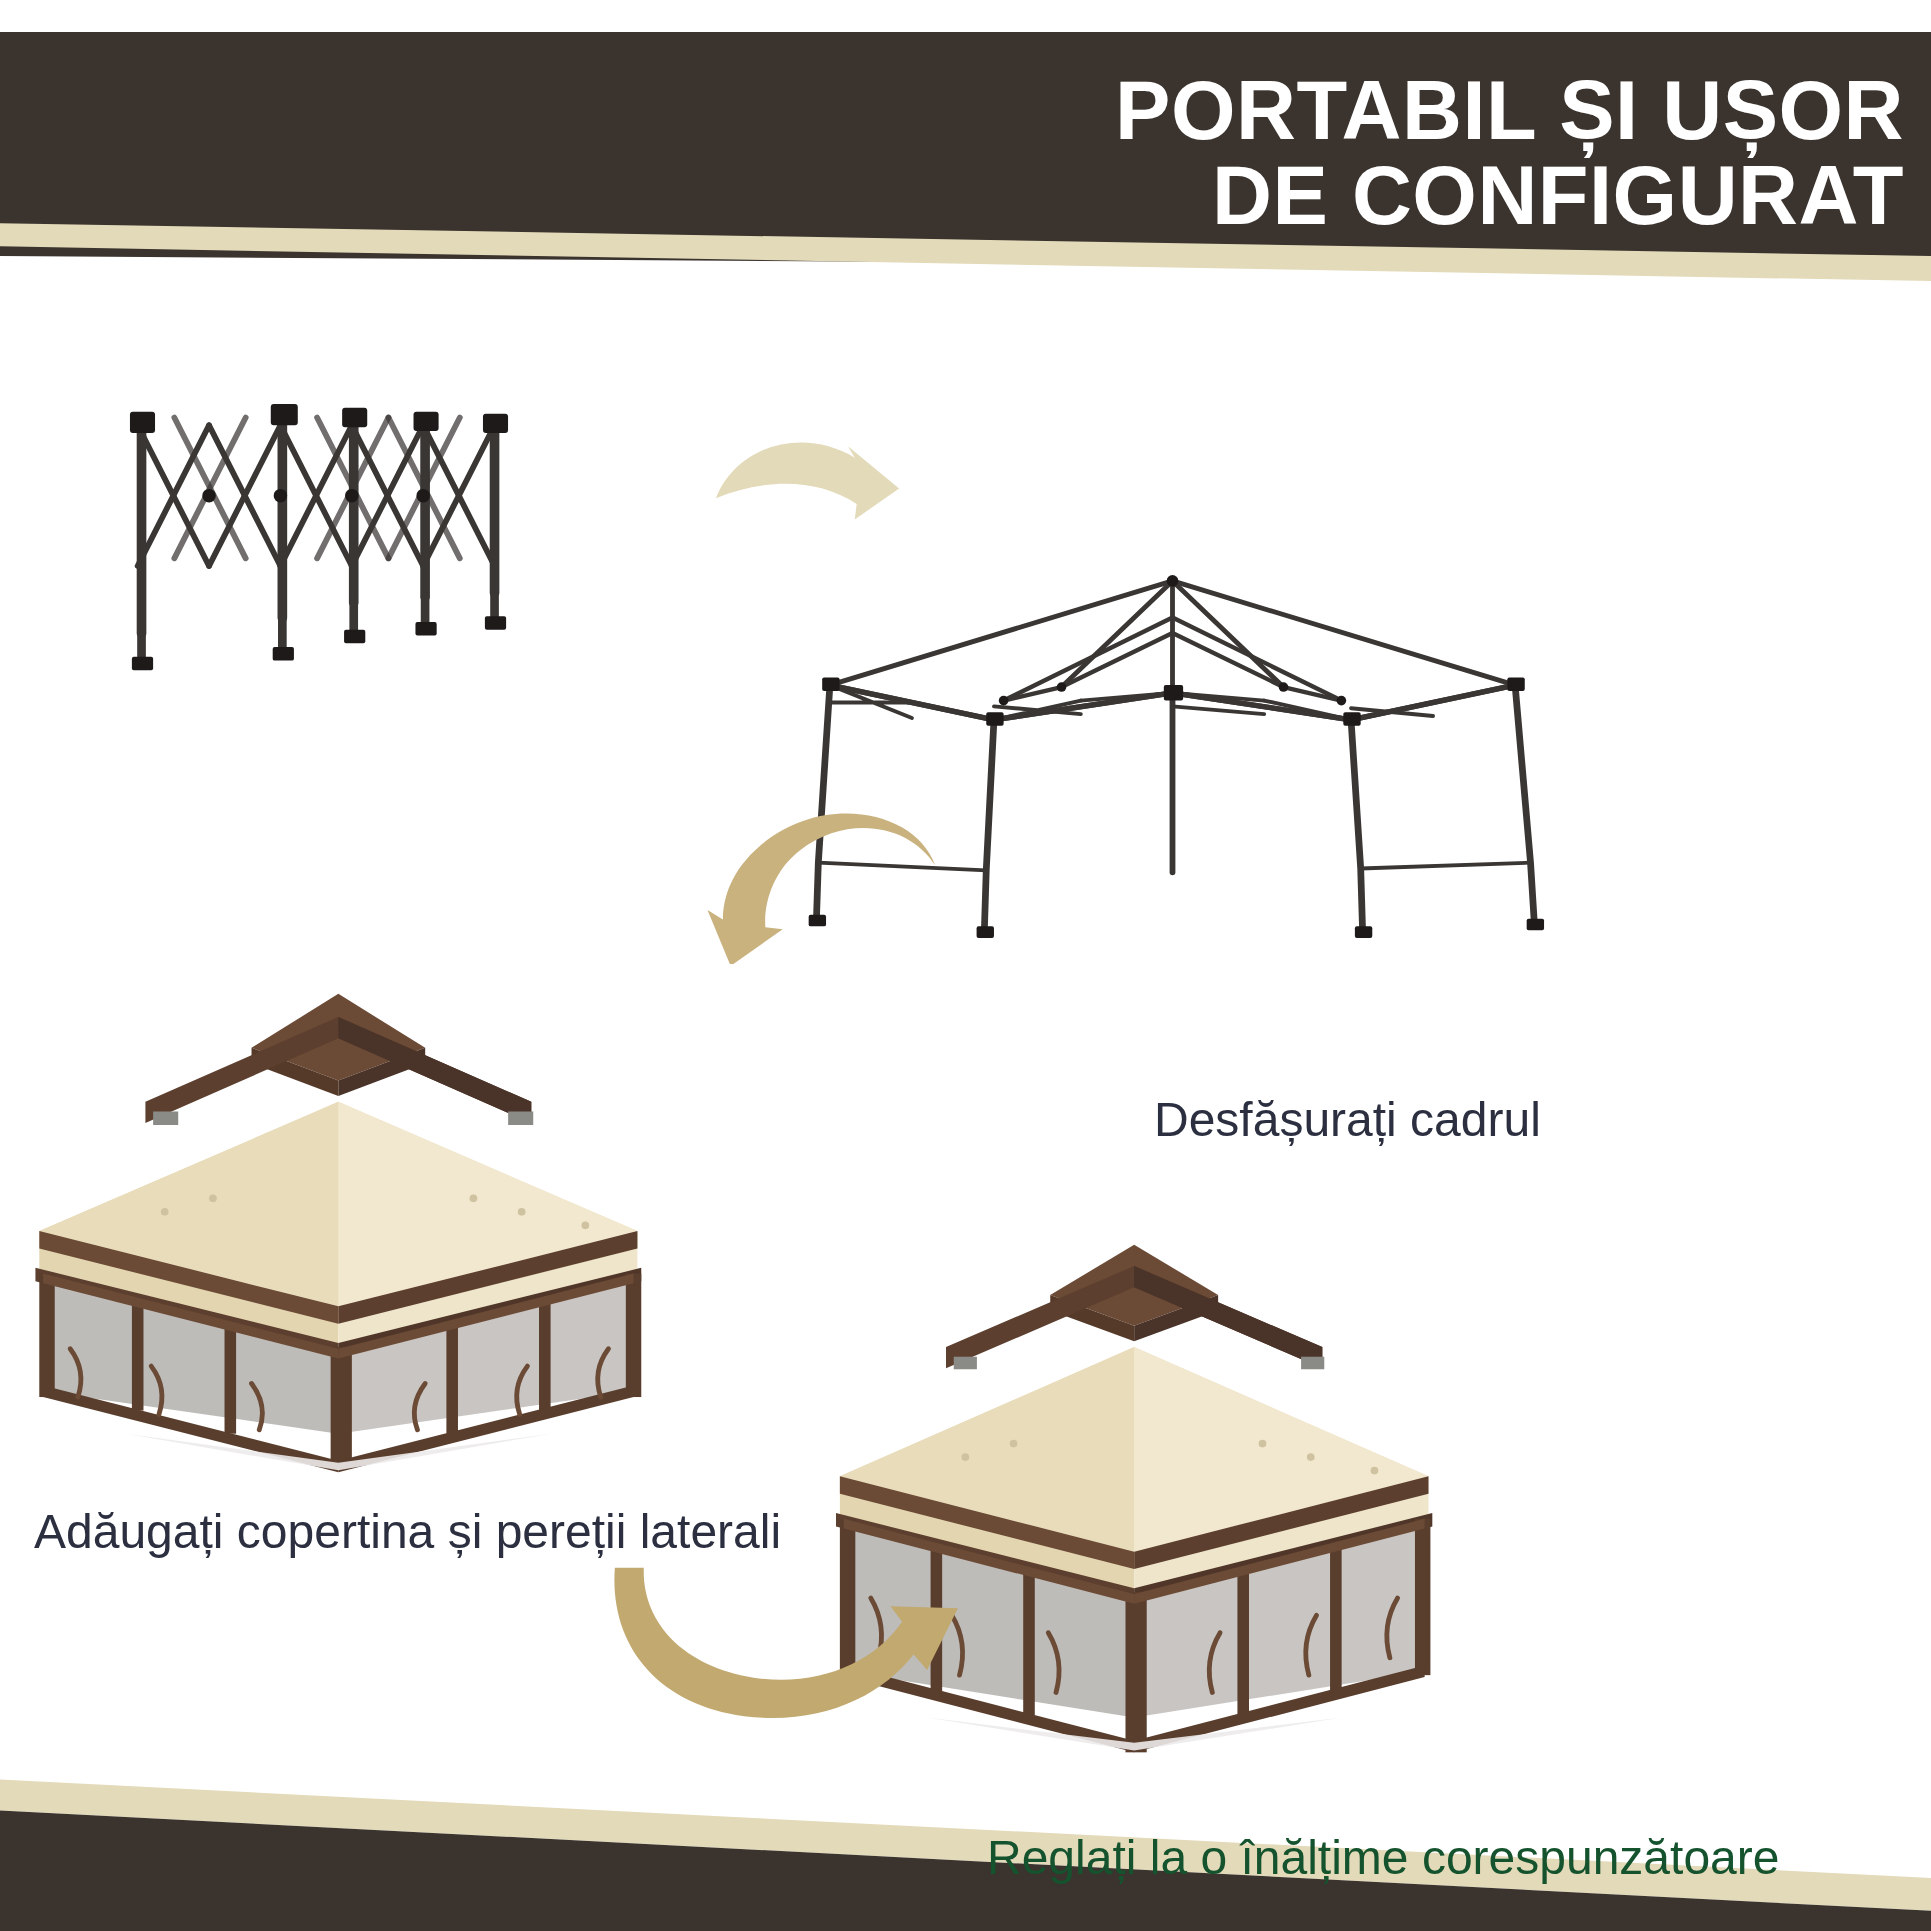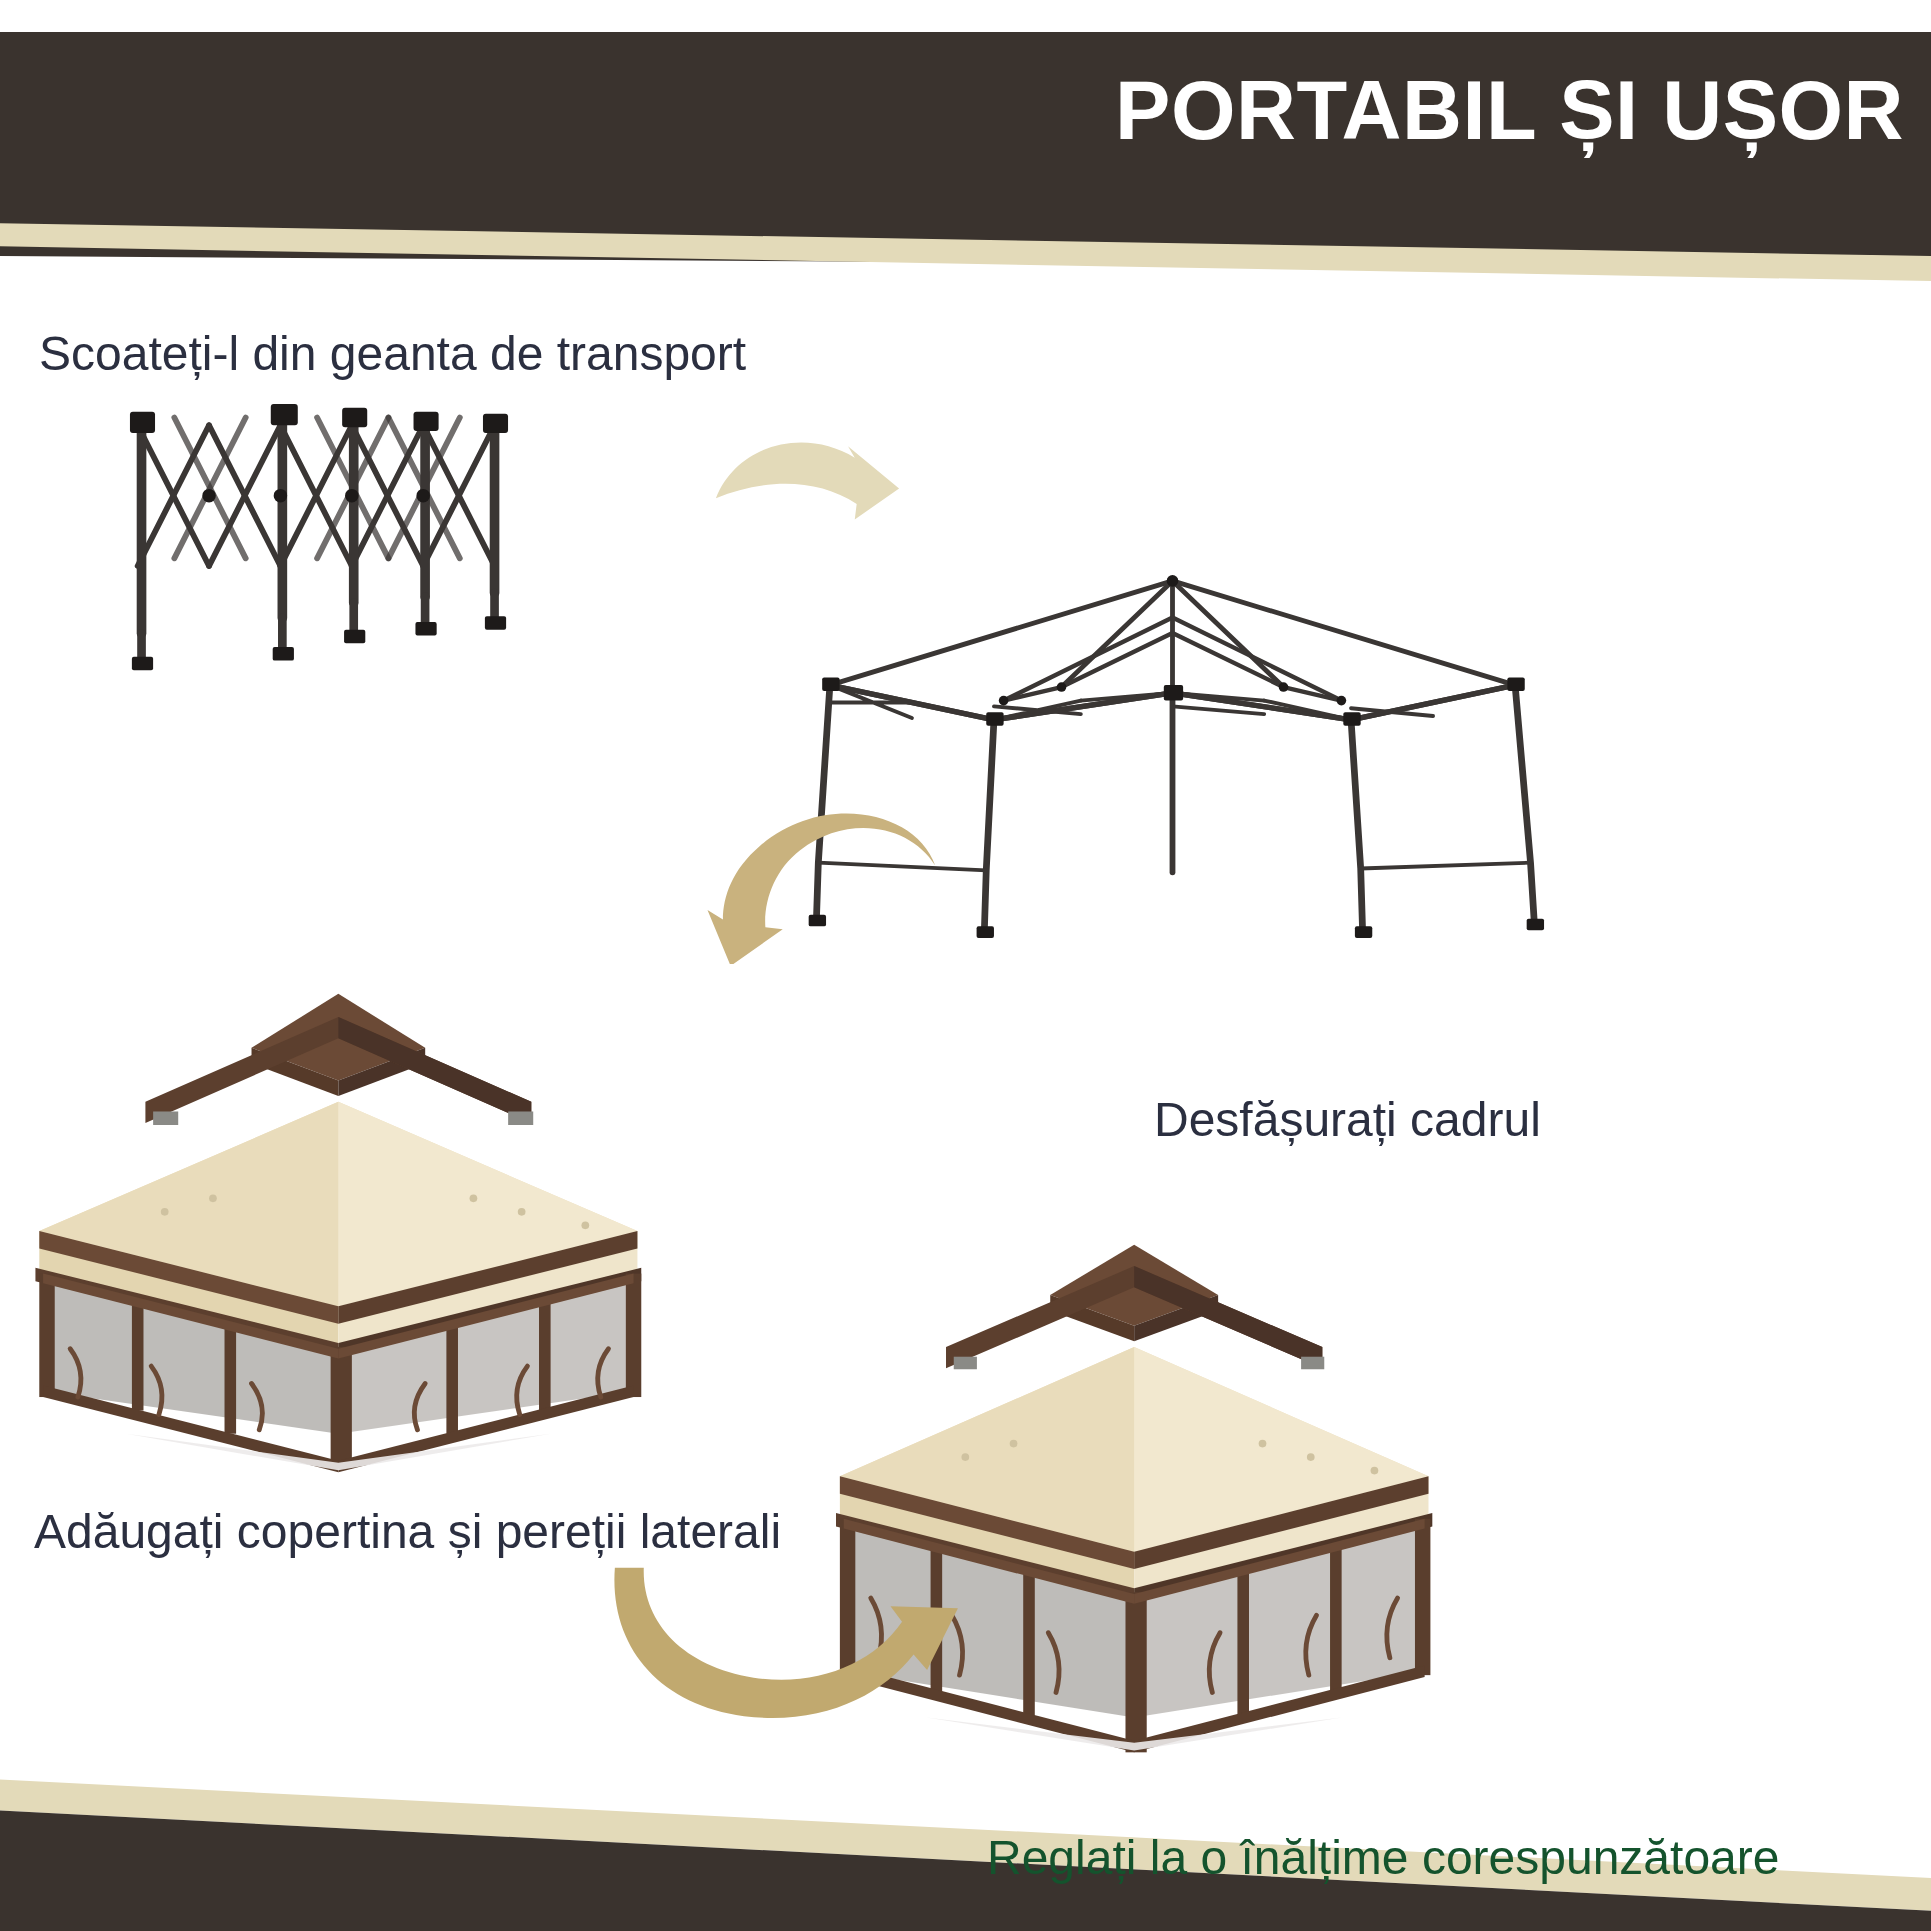--- a/index.html
+++ b/index.html
@@ -77,23 +77,23 @@
 
     <polygon points="0,198 2000,232 2000,258 0,222" fill="#e3dab9"></polygon>
 
     <polygon points="0,1810 2000,1912 2000,1946 0,1842" fill="#e3dab9"></polygon>
 
     <polygon points="0,1842 2000,1946 2000,2000 0,2000" fill="#3a332e"></polygon>
   </svg>
 
   <div class="title-block">
     <div class="title-line">PORTABIL ȘI UȘOR</div>
-  </div>
-
-  <div class="caption" id="cap-1">Scoateți-l din geanta de transport</div>
+    <div class="title-line">DE CONFIGURAT</div>
+  </div>
+
 
   <div class="illus" id="illus-folded">
     <svg viewBox="0 0 420 310" preserveAspectRatio="xMidYMid meet">
       <g stroke="#3a3634" stroke-width="6" fill="none" stroke-linecap="round">
 
         <g>
           <path d="M22,22 L96,168"></path>
             <path d="M96,22 L22,168"></path>
           <path d="M96,22 L170,168"></path>
             <path d="M170,22 L96,168"></path>

